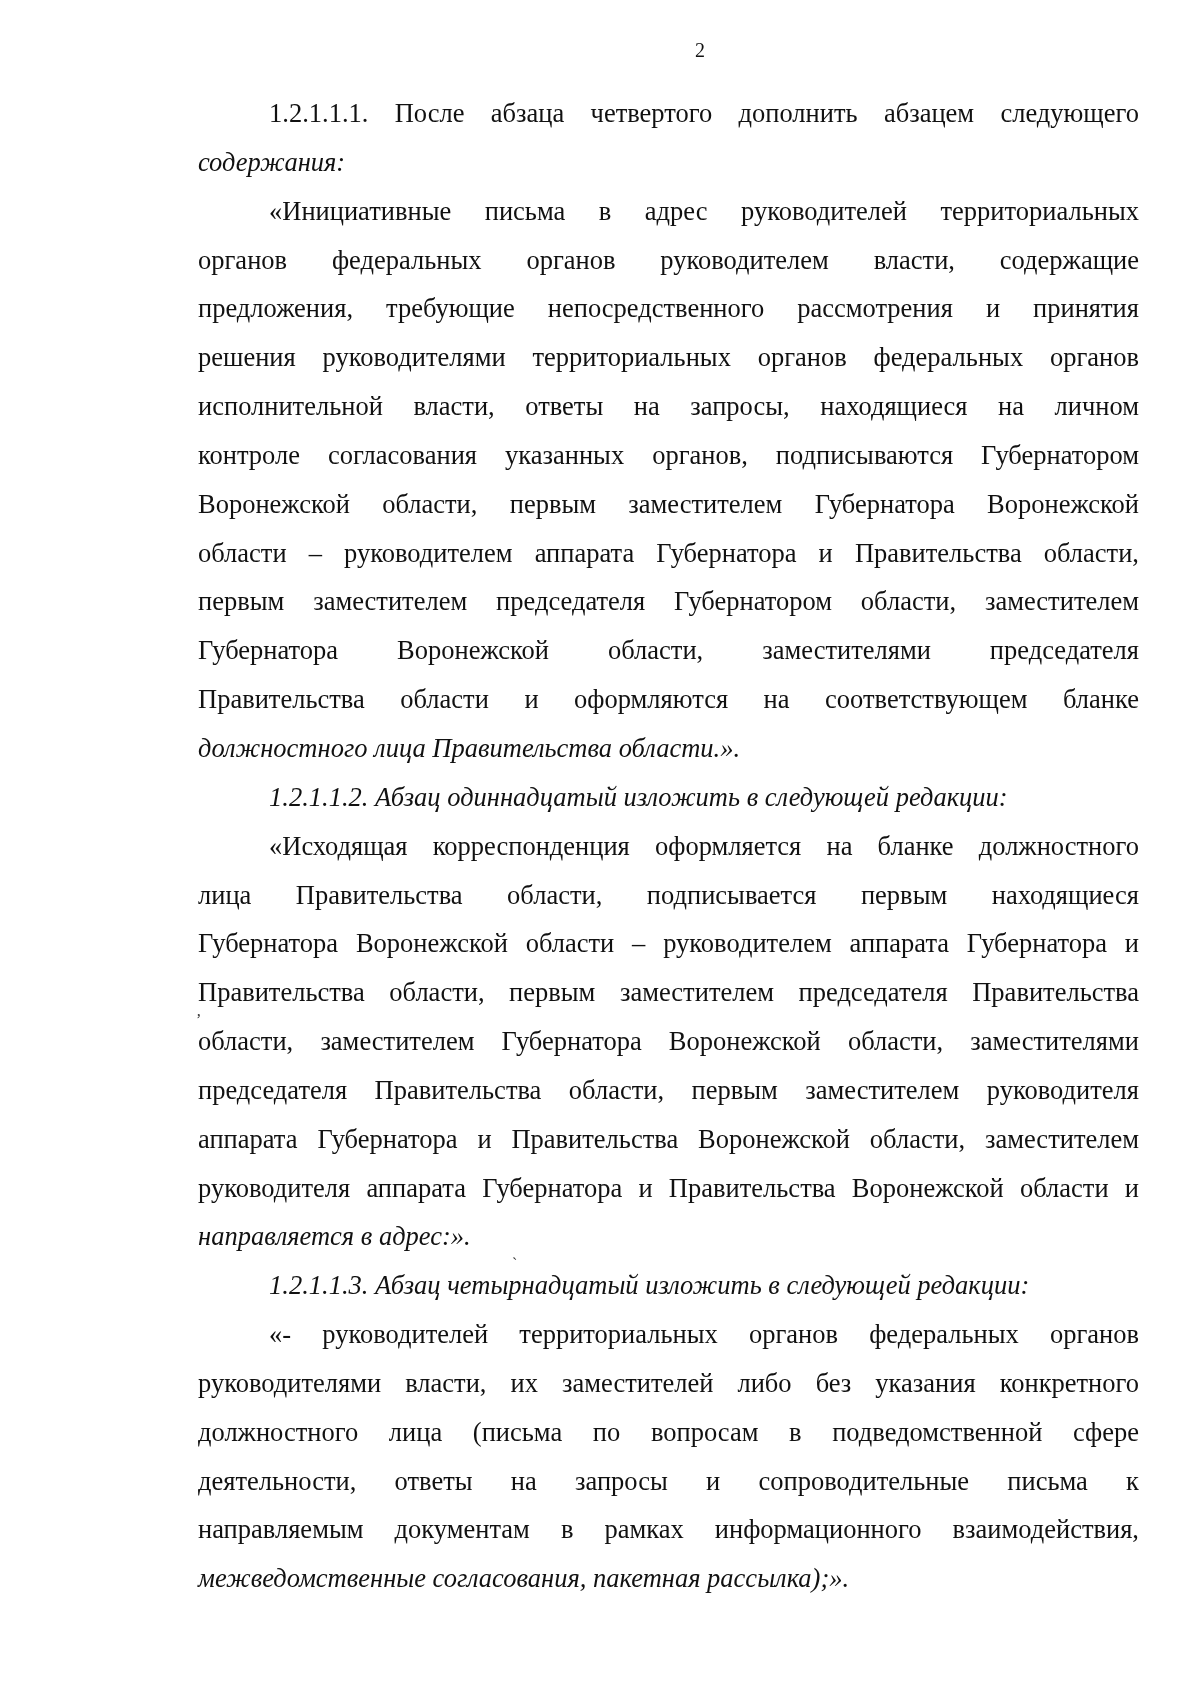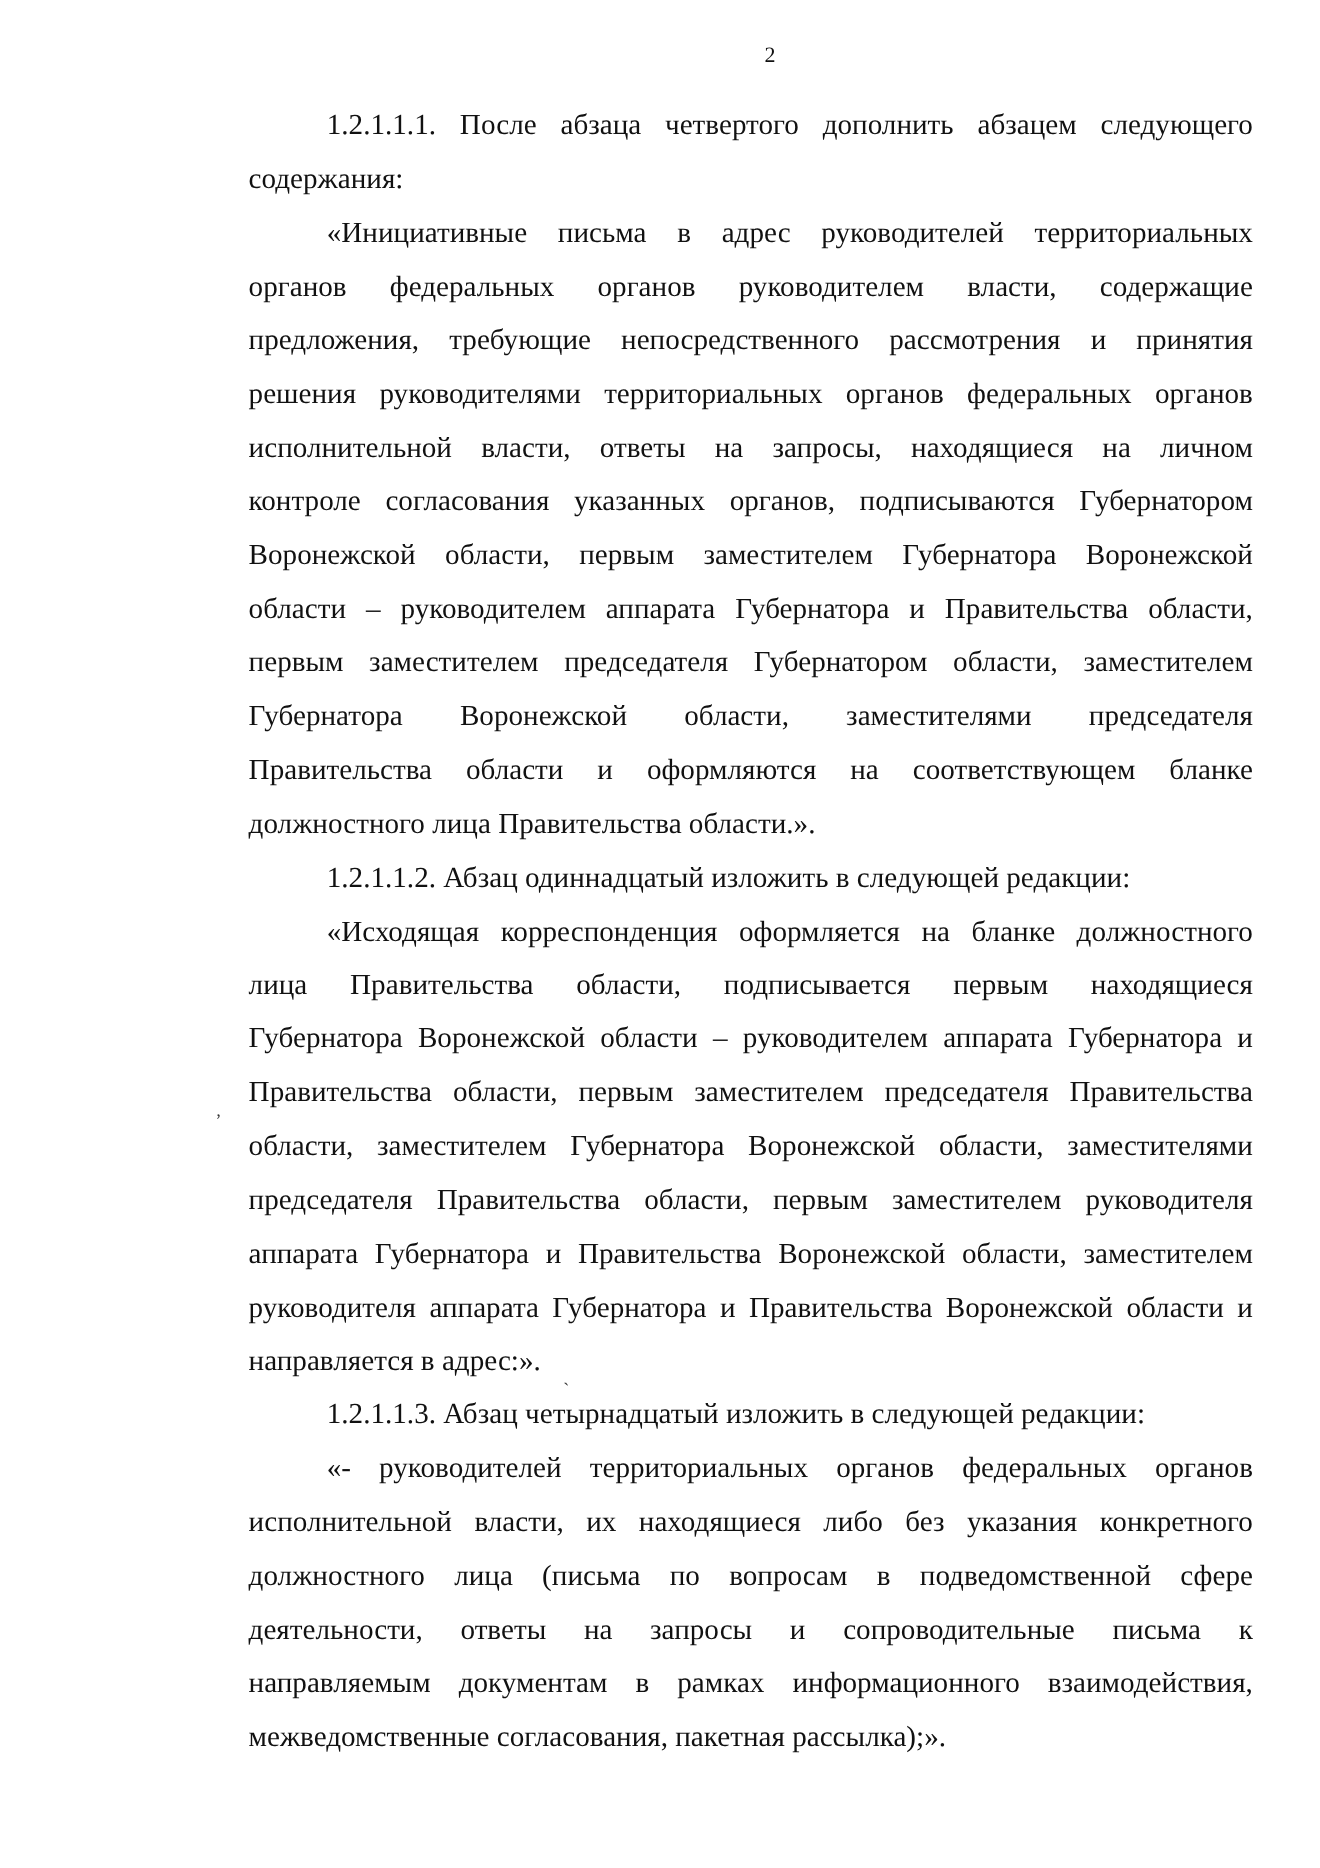--- a/index.html
+++ b/index.html
@@ -38,24 +38,23 @@
     font-size: 26.5px;
     line-height: 48.85px;
   }
   .line {
     display: block;
     height: 48.85px;
     white-space: nowrap;
     text-align: justify;
     text-align-last: justify;
     overflow: visible;
-    margin-left: 28px;
   }
   .line.indent { padding-left: 71px; }
-  .line.last { text-align: center; text-align-last: left; }
+  .line.last { text-align: center; text-align-last: left; font-style: italic; }
   .mark {
     position: absolute;
     font-size: 16px;
     line-height: 16px;
     color: #333333;
   }
   .mark-apostrophe { left: 196px; top: 1012px; }
   .mark-grave { left: 512px; top: 1256px; }
 </style>
 </head>
@@ -102,21 +101,21 @@
       <span class="line">руководителя аппарата Губернатора и Правительства Воронежской области и</span>
       <span class="line last">направляется в адрес:».</span>
     </div>
 
     <div class="paragraph">
       <span class="line indent last">1.2.1.1.3. Абзац четырнадцатый изложить в следующей редакции:</span>
     </div>
 
     <div class="paragraph">
       <span class="line indent">«- руководителей территориальных органов федеральных органов</span>
-      <span class="line">исполнительной власти, их находящиеся либо без указания конкретного</span>
+      <span class="line">руководителями власти, их заместителей либо без указания конкретного</span>
       <span class="line">должностного лица (письма по вопросам в подведомственной сфере</span>
       <span class="line">деятельности, ответы на запросы и сопроводительные письма к</span>
       <span class="line">направляемым документам в рамках информационного взаимодействия,</span>
       <span class="line last">межведомственные согласования, пакетная рассылка);».</span>
     </div>
 
   </div>
 
   <span class="mark mark-apostrophe">ʼ</span>
   <span class="mark mark-grave">`</span>

